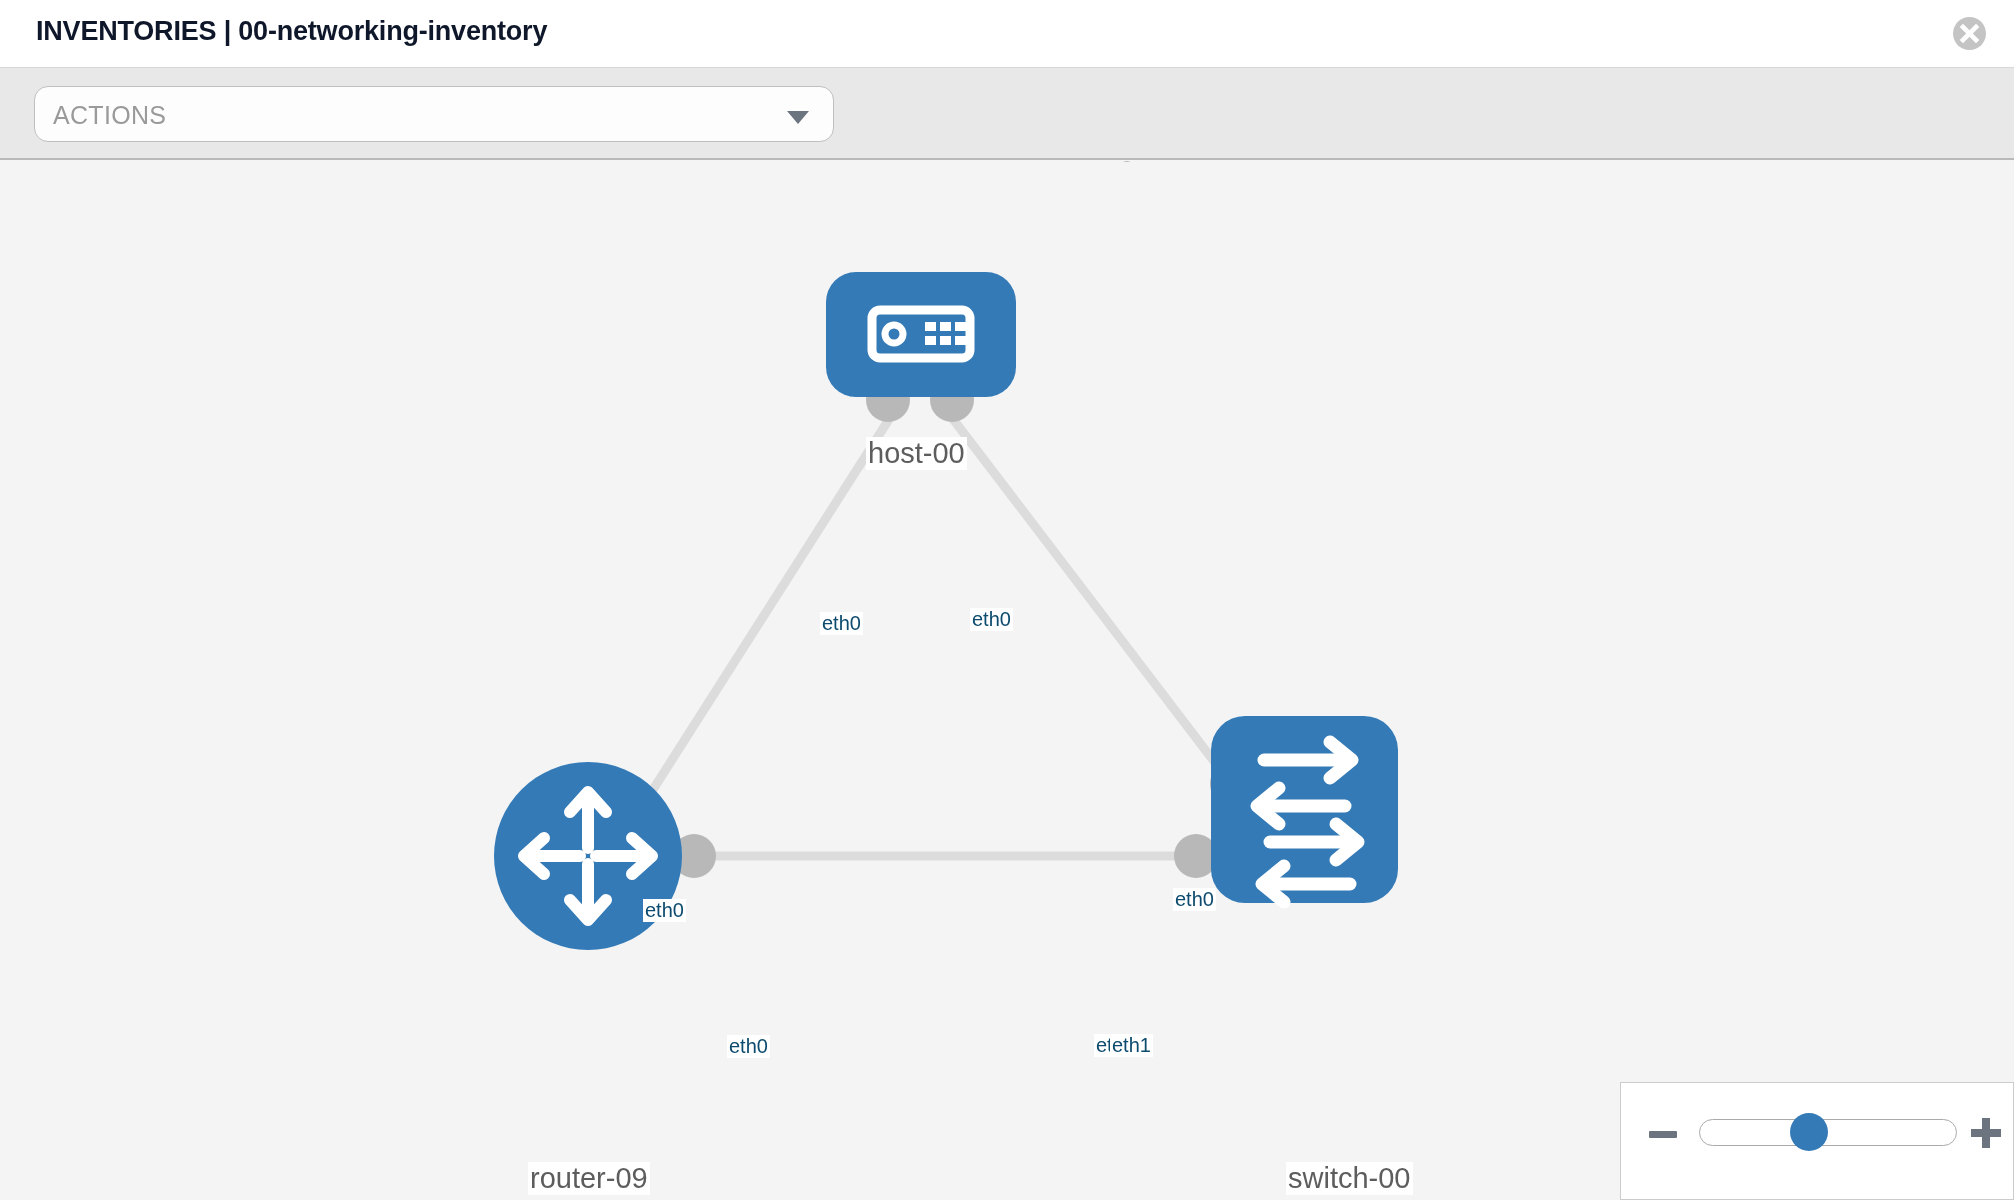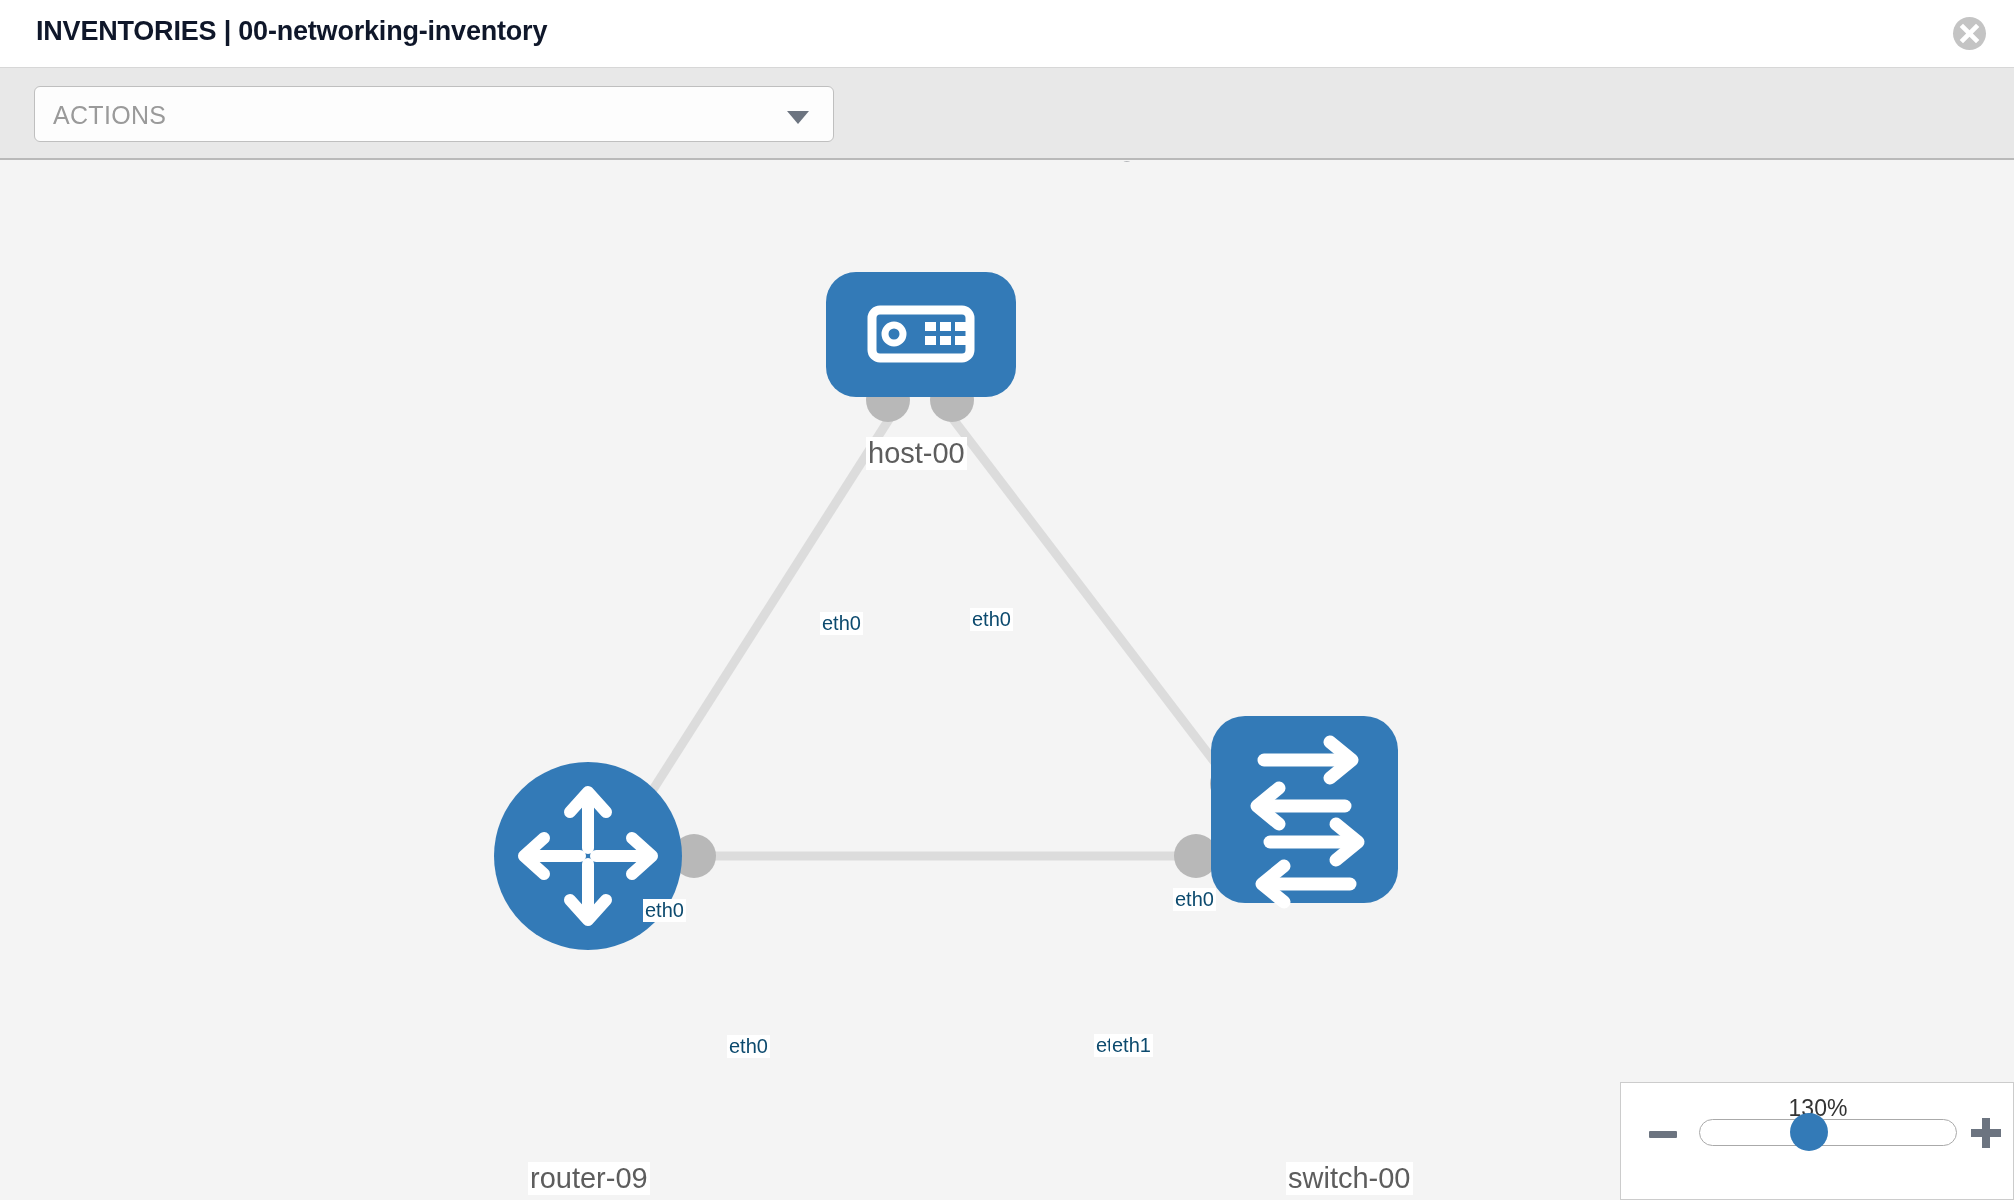--- a/index.html
+++ b/index.html
@@ -35,21 +35,21 @@
     position: absolute; left: 0; top: 68px;
     width: 2014px; height: 92px;
     background: #e8e8e8;
     border-bottom: 2px solid #b9b9b9;
   }
   #actions-select {
     position: absolute; left: 34px; top: 18px;
     width: 800px; height: 56px;
     background: #fdfdfd;
     border: 1px solid #bfbfbf;
-    border-radius: 6px;
+    border-radius: 14px;
     cursor: pointer;
   }
   #actions-label {
     position: absolute; left: 18px; top: 14px;
     font-size: 25px; color: #9a9a9a; letter-spacing: 0.3px;
   }
   .caret {
     position: absolute; right: 24px; top: 24px;
     width: 0; height: 0;
     border-left: 11px solid transparent;
@@ -239,18 +239,17 @@
   <div class="port-label" style="left:820px; top:450px;">eth0</div>
   <div class="port-label" style="left:970px; top:446px;">eth0</div>
   <div class="port-label" style="left:643px; top:737px;">eth0</div>
   <div class="port-label" style="left:1173px; top:726px;">eth0</div>
   <div class="port-label" style="left:727px; top:873px;">eth0</div>
   <div class="port-label" style="left:1094px; top:872px;">eth0</div>
   <div class="port-label" style="left:1110px; top:872px;text-align:right;">eth1</div>
 </div>
 
 <div id="zoom-panel">
-  <div id="zoom-value">130%</div>
   <div id="zoom-minus"></div>
   <div id="zoom-track"></div>
   <div id="zoom-thumb"></div>
   <div id="zoom-plus"></div>
 </div>
 
 </body></html>

